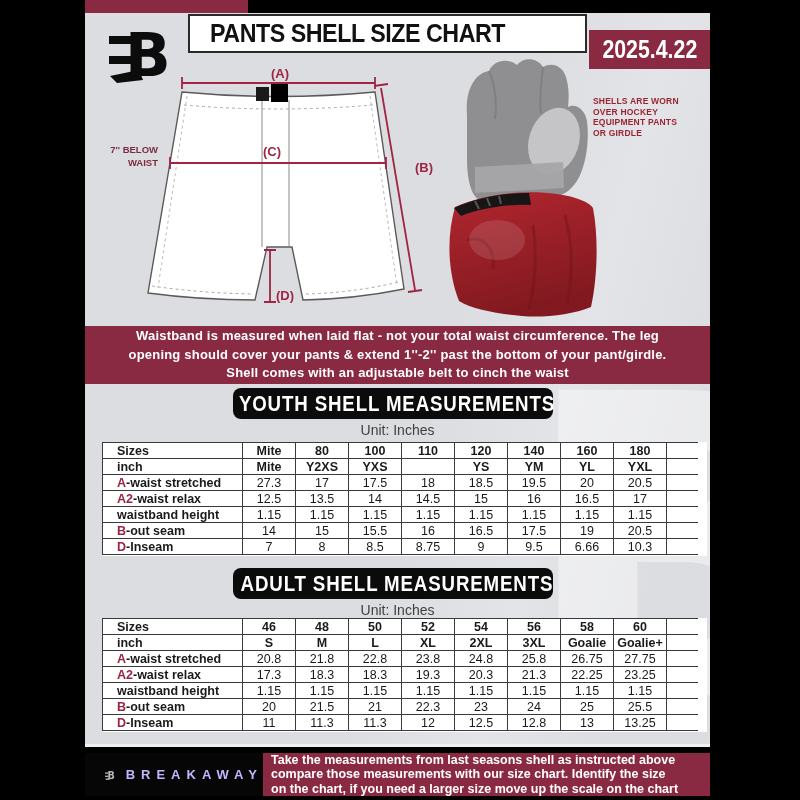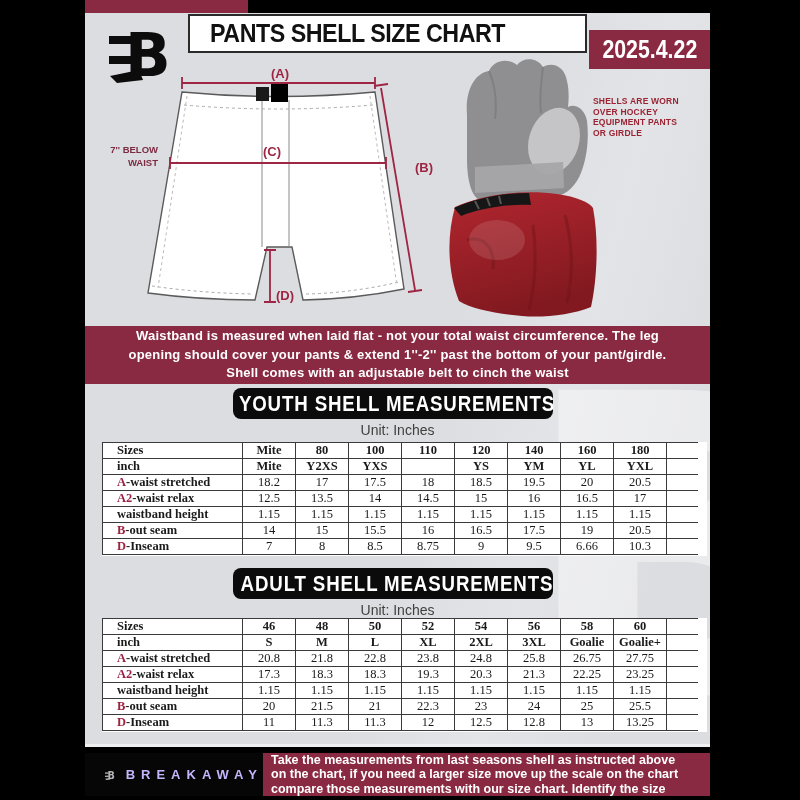--- a/index.html
+++ b/index.html
@@ -47,21 +47,21 @@
               display:flex;align-items:center;justify-content:center;padding-left:8px;}
   .sec-banner span{display:inline-block;transform:scaleX(.85);font-size:22px;font-weight:bold;
                    color:#fff;letter-spacing:1px;white-space:nowrap;}
   .banner-youth{top:375px;}
   .banner-adult{top:555px;}
   .unit{left:0;width:625px;text-align:center;font-size:14px;color:#3f3f3f;z-index:2;}
   .unit-youth{top:409px;}
   .unit-adult{top:589px;}
 
   
-  .tablewrap{left:17px;width:605px;background:#fff;z-index:2;padding-bottom:1px;font-family:Liberation Serif, serif;}
+  .tablewrap{left:17px;width:605px;background:#fff;z-index:2;padding-bottom:1px;}
   .table-youth{top:429px;}
   .table-adult{top:605px;}
   table{border-collapse:collapse;table-layout:fixed;width:595px;}
   td{border:1.5px solid #3a3a3a;height:16px;font-size:12.5px;color:#1a1a1a;text-align:center;
      padding:0;overflow:hidden;white-space:nowrap;}
   td.lbl{text-align:left;padding-left:14px;font-weight:bold;}
   td.b{font-weight:bold;}
   td.trail{border-right:none;}
   .pfx{color:#9b2342;font-weight:bold;}
 
@@ -191,21 +191,21 @@
             <td class="b">YXS</td>
             <td class="b"></td>
             <td class="b">YS</td>
             <td class="b">YM</td>
             <td class="b">YL</td>
             <td class="b">YXL</td>
             <td class="trail"></td>
           </tr>
           <tr>
             <td class="lbl"><span class="pfx">A</span>-waist stretched</td>
-            <td>18.2</td>
+            <td>27.3</td>
             <td>17</td>
             <td>17.5</td>
             <td>18</td>
             <td>18.5</td>
             <td>19.5</td>
             <td>20</td>
             <td>20.5</td>
             <td class="trail"></td>
           </tr>
           <tr>
@@ -373,15 +373,15 @@
   <svg width="26" height="30" viewBox="0 0 60 66">
     <rect x="0" y="17" width="23" height="8" fill="#b5b5b8"></rect>
     <rect x="0" y="37" width="23" height="8" fill="#b5b5b8"></rect>
     <polygon points="1,57 30,51 34,61 8,64" fill="#b5b5b8"></polygon>
     <text x="16" y="57" font-family="DejaVu Sans, sans-serif" font-size="60" font-weight="bold" fill="#b5b5b8">B</text>
   </svg>
   <span class="brand-name">BREAKAWAY</span>
 </div>
 <div class="abs footer-note">
     <div>Take the measurements from last seasons shell as instructed above</div>
+    <div>compare those measurements  with our size chart. Identify the size</div>
     <div>on the chart, if you need a larger size move up the scale on the chart</div>
-    <div>compare those measurements  with our size chart. Identify the size</div>
   </div>
 
 </body></html>

